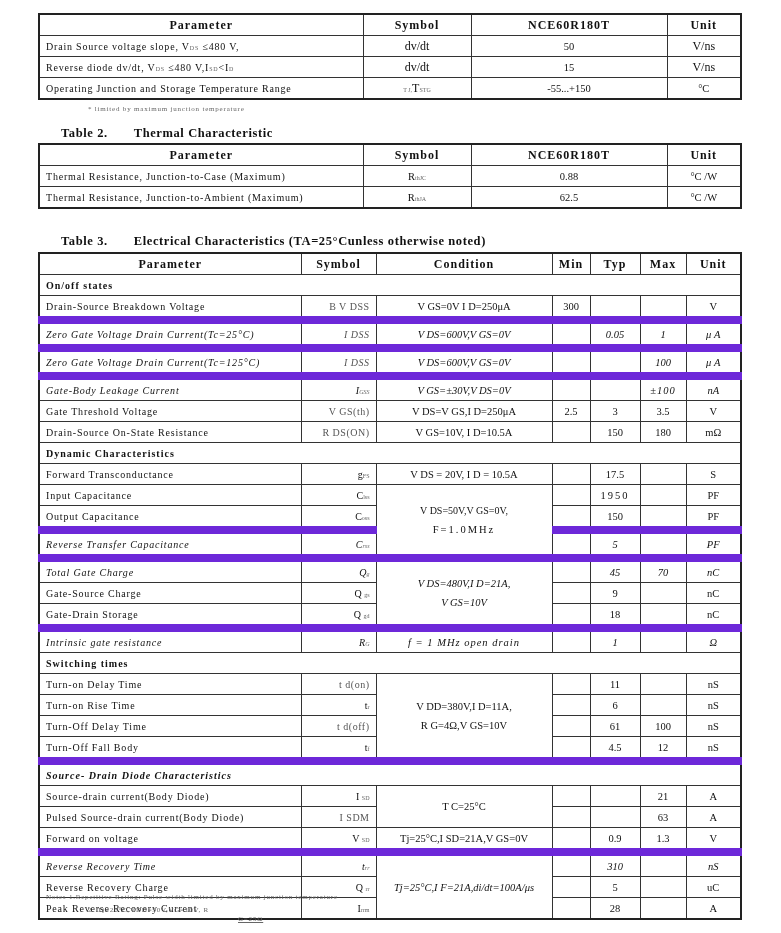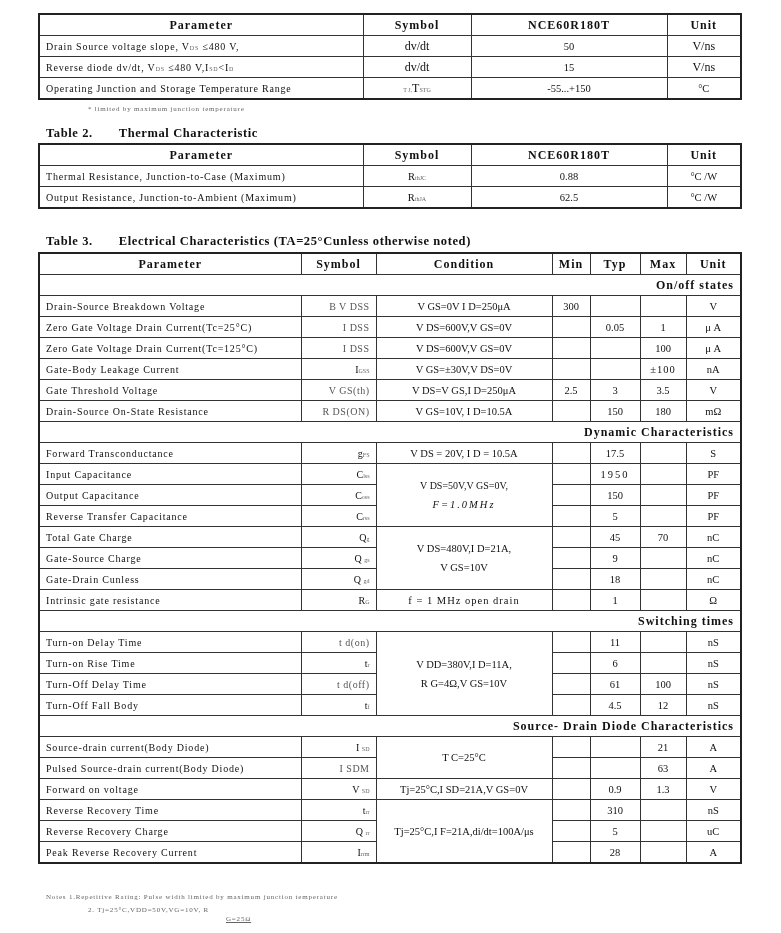--- a/index.html
+++ b/index.html
@@ -8,24 +8,24 @@
   table { border-collapse: collapse; position: absolute; left: 38px; table-layout: fixed; }
   td, th { border: 1px solid #333; padding: 0 6px; height: 20px; font-size: 10.5px;
            white-space: nowrap; overflow: hidden; vertical-align: middle; }
   th { font-weight: bold; font-size: 12px; text-align: center; }
   .hdr th { letter-spacing: 1px; }
   td.p { text-align: left; letter-spacing: 0.8px; font-size: 10px; }
   td.c { text-align: center; }
   td.s { text-align: right; font-size: 10px; }
   .sub { font-size: 6px; color: #666; }
   .tiny { font-size: 6px; color: #555; letter-spacing: 0.5px; }
-  .thick-top td { border-top: 1px solid #6d28d9; }
-  .sec td { font-weight: bold; letter-spacing: 1px; text-align: right; font-size: 12px; height: 20px; border-bottom: 1px solid #333; }
+  .thick-top td { border-top: 8px solid #6d28d9; font-style: italic; }
+  .sec td { font-weight: bold; letter-spacing: 1px; text-align: left; font-size: 10px; height: 20px; border-bottom: 1px solid #333; }
   .note { position: absolute; font-size: 7px; color: #666; letter-spacing: 0.8px; }
-  .title { position: absolute; left: 46px; font-weight: bold; font-size: 12.5px; letter-spacing: 0.6px; }
+  .title { position: absolute; left: 61px; font-weight: bold; font-size: 12.5px; letter-spacing: 0.6px; }
   .title span.num { margin-right: 26px; }
   table.t1, table.t2 { width: 702px; border: 2px solid #222; }
   table.t3 { width: 702px; border: 2px solid #222; }
 </style>
 </head>
 <body>
 
 <table class="t1" style="top:13px;">
   <colgroup>
       <col style="width:324px">
@@ -77,21 +77,21 @@
     <th>NCE60R180T</th>
     <th>Unit</th>
   </tr>
   <tr>
     <td class="p">Thermal Resistance, Junction-to-Case (Maximum)</td>
     <td class="c"><span>R</span><span class="sub">thJC</span></td>
     <td class="c">0.88</td>
     <td class="c">°C /W</td>
   </tr>
   <tr>
-    <td class="p">Output Resistance, Junction-to-Ambient  (Maximum)</td>
+    <td class="p">Thermal Resistance, Junction-to-Ambient  (Maximum)</td>
     <td class="c"><span>R</span><span class="sub">thJA</span></td>
     <td class="c">62.5</td>
     <td class="c">°C /W</td>
   </tr>
 </tbody>
   </table>
 
 <div class="title" style="top:234px;"><span class="num">Table 3.</span><span>Electrical Characteristics (TA=25°Cunless otherwise noted)</span></div>
 <table class="t3" style="top:252px;">
   <colgroup>
@@ -184,21 +184,21 @@
     <td class="c"></td>
     <td class="c">17.5</td>
     <td class="c"></td>
     <td class="c">S</td>
   </tr>
   <tr>
     <td class="p">Input Capacitance</td>
     <td class="s"><span>C</span><span class="sub">lss</span></td>
     <td class="c" rowspan="3">
       <div style="font-size:10px"><span>V DS=50V,V GS=0V,</span></div>
-      <div style="letter-spacing:2px; margin-top:8px;font-style:italic;">F=1.0MHz</div>
+      <div style="letter-spacing:2px; margin-top:8px;">F=1.0MHz</div>
     </td>
     <td class="c"></td>
     <td class="c" style="letter-spacing:2px">1950</td>
     <td class="c"></td>
     <td class="c">PF</td>
   </tr>
   <tr>
     <td class="p">Output Capacitance</td>
     <td class="s"><span>C</span><span class="sub">oss</span></td>
     <td class="c"></td>
@@ -228,21 +228,21 @@
   </tr>
   <tr>
     <td class="p">Gate-Source Charge</td>
     <td class="s"><span>Q</span> <span class="sub">gs</span></td>
     <td class="c"></td>
     <td class="c">9</td>
     <td class="c"></td>
     <td class="c">nC</td>
   </tr>
   <tr>
-    <td class="p">Gate-Drain Cunless</td>
+    <td class="p">Gate-Drain Storage</td>
     <td class="s"><span>Q</span> <span class="sub">gd</span></td>
     <td class="c"></td>
     <td class="c">18</td>
     <td class="c"></td>
     <td class="c">nC</td>
   </tr>
   <tr class="thick-top">
     <td class="p">Intrinsic gate resistance</td>
     <td class="s"><span>R</span><span class="sub">G</span></td>
     <td class="c" style="letter-spacing:1px">f = 1 MHz open drain</td>
@@ -346,13 +346,13 @@
     <td class="c"></td>
     <td class="c">28</td>
     <td class="c"></td>
     <td class="c">A</td>
   </tr>
 </tbody>
   </table>
 
 <div class="note" style="left:46px; top:893px;">Notes 1.Repetitive Rating: Pulse width limited by maximum junction temperature</div>
 <div class="note" style="left:88px; top:906px;">2. Tj=25°C,VDD=50V,VG=10V, R</div>
-<div class="note" style="left:226px; top:915px;text-decoration:underline;">G=25Ω</div>
+<div class="note" style="left:238px; top:915px;text-decoration:underline;">G=25Ω</div>
 
 </body></html>

